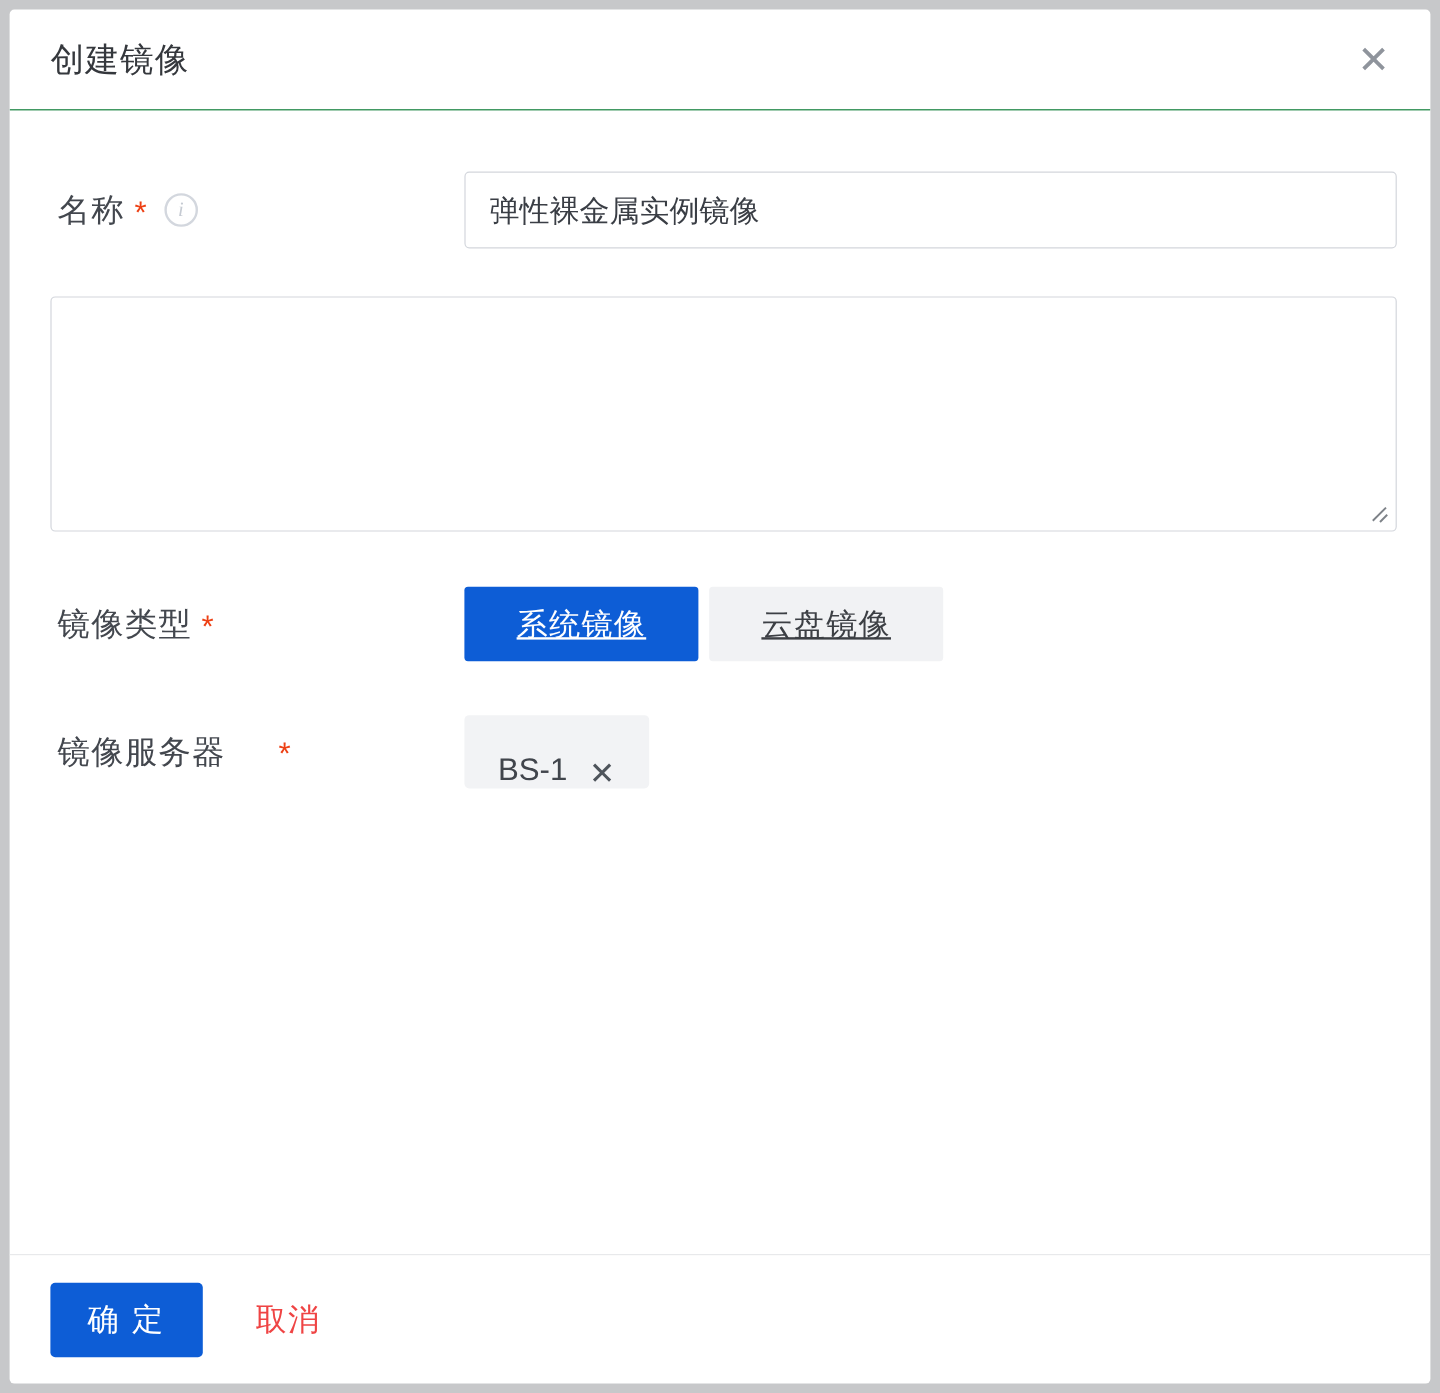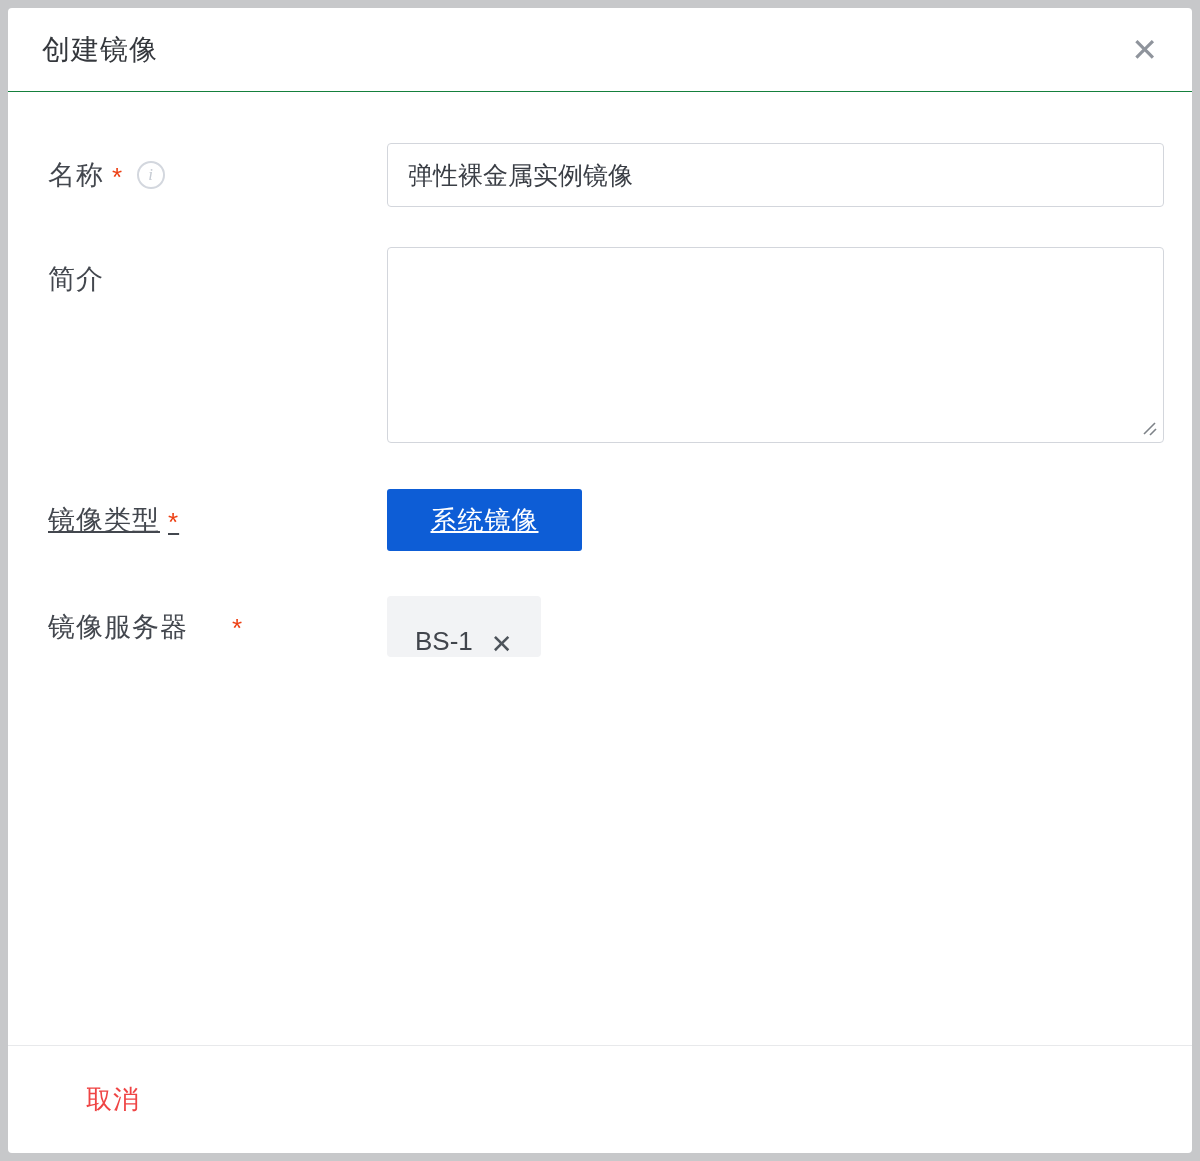--- a/index.html
+++ b/index.html
@@ -64,21 +64,21 @@
   .form-label {
     flex: 0 0 345px;
     display: flex;
     align-items: center;
     padding-left: 6px;
     font-size: 27px;
     color: #43474e;
     letter-spacing: 1px;
   }
   .label-center-64 { min-height: 64px; }
-  .label-center-62 { min-height: 62px; text-decoration: underline; }
+  .label-center-62 { min-height: 62px; }
   .label-center-61 { min-height: 61px; gap: 36px; }
   .label-top       { padding-top: 14px; }
 
   .required-mark {
     color: #ed4014;
     font-size: 26px;
     margin-left: 8px;
     position: relative;
     top: 2px;
   }
@@ -220,59 +220,58 @@
           <span>名称</span>
           <span class="required-mark">*</span>
           <span class="info-icon">i</span>
         </div>
         <div class="form-control">
           <input class="text-input" type="text" value="弹性裸金属实例镜像" style="">
         </div>
       </div>
 
       <div class="form-row row-description">
-        <div class="form-label label-top">
-          <span>简介</span>
-        </div>
         <div class="form-control">
           <div class="textarea-wrap">
             <textarea class="textarea" value="" style=""></textarea>
             <svg class="resize-handle" width="16" height="16" viewBox="0 0 16 16">
               <line x1="14" y1="3" x2="3" y2="14" stroke="#7d8288" stroke-width="1.6"></line>
               <line x1="15" y1="9" x2="9" y2="15" stroke="#7d8288" stroke-width="1.6"></line>
             </svg>
           </div>
         </div>
       </div>
 
       <div class="form-row row-type">
         <div class="form-label label-center-62">
           <span>镜像类型</span>
           <span class="required-mark">*</span>
         </div>
         <div class="form-control">
           <div class="toggle-group">
             <button class="toggle-btn selected">系统镜像</button>
+            <button class="toggle-btn unselected">云盘镜像</button>
           </div>
         </div>
       </div>
 
       <div class="form-row row-server">
         <div class="form-label label-center-61">
           <span>镜像服务器</span>
           <span class="required-mark">*</span>
         </div>
         <div class="form-control">
           <span class="tag">
             <span>BS-1</span>
             <span class="tag-remove">✕</span>
           </span>
         </div>
       </div>
 
     </div>
 
     <div class="dialog-footer">
+      <button class="btn-primary">确 定</button>
       <button class="btn-text">取消</button>
     </div>
 
   </div>
 </div>
 
 </body></html>

